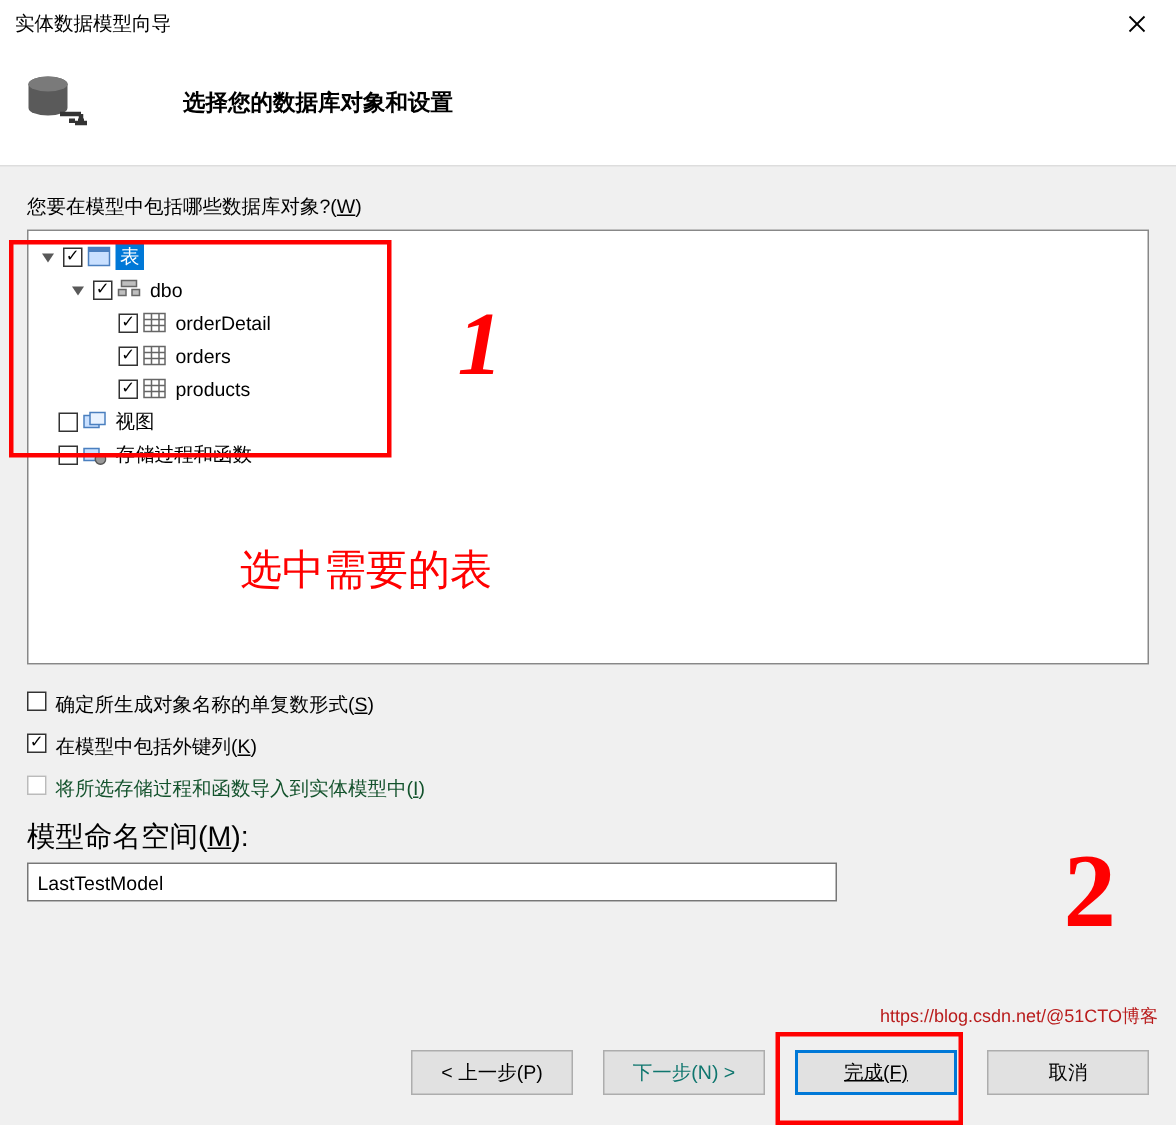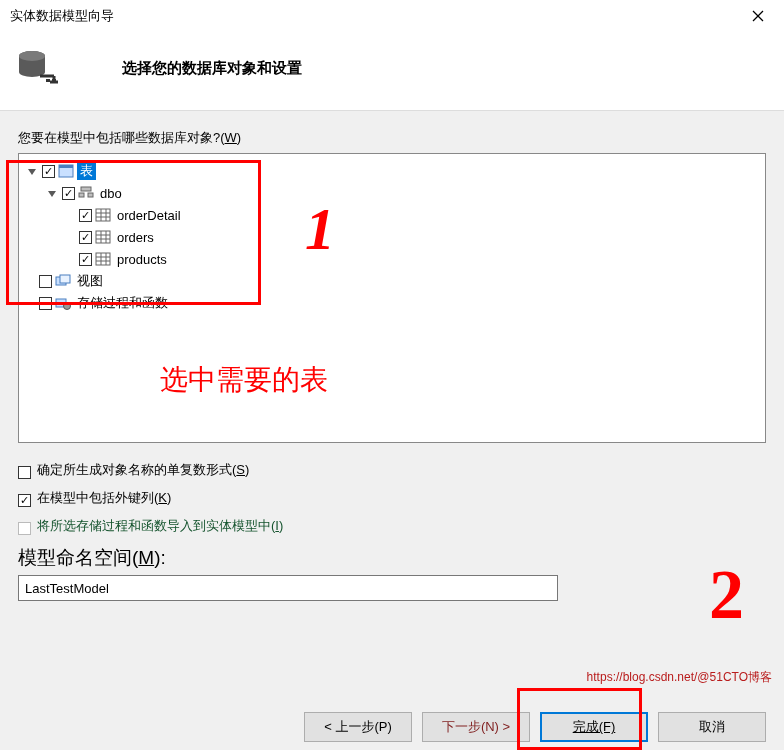--- a/index.html
+++ b/index.html
@@ -113,21 +113,21 @@
     }
     .tree-label.selected {
       background: #0078d7;
       color: #fff;
     }
     .options-area {
       margin-top: 18px;
     }
     .option-row {
       display: flex;
-      align-items: flex-end;
+      align-items: flex-start;
       gap: 6px;
       margin-bottom: 10px;
       font-size: 13px;
     }
     .option-row.disabled { color: #14532d; }
     .option-row.disabled .chk { border-color: #bbb; }
     .namespace-label {
       margin-top: 10px;
       margin-bottom: 4px;
       font-size: 19px;
@@ -136,39 +136,39 @@
       width: 540px;
       height: 26px;
       border: 1px solid #777;
       background: #fff;
       padding: 2px 6px;
       font-size: 13px;
       font-family: inherit;
     }
     .button-bar {
       position: absolute;
-      bottom: 8px;
+      bottom: 20px;
       right: 18px;
       display: flex;
-      gap: 10px;
+      gap: 20px;
     }
     .wiz-btn {
       width: 108px;
       height: 30px;
       background: #e1e1e1;
       border: 1px solid #adadad;
       font-size: 13px;
       cursor: pointer;
       display: flex;
       align-items: center;
       justify-content: center;
       font-family: inherit;
     }
     .wiz-btn.disabled {
-      color: #7f1d1d;
+      color: #0f766e;
       cursor: default;
     }
     .wiz-btn.primary {
       border: 2px solid #0078d7;
       text-decoration: underline;
     }
     .annot-box1 {
       position: absolute;
       border: 3px solid #ff0000;
       pointer-events: none;

